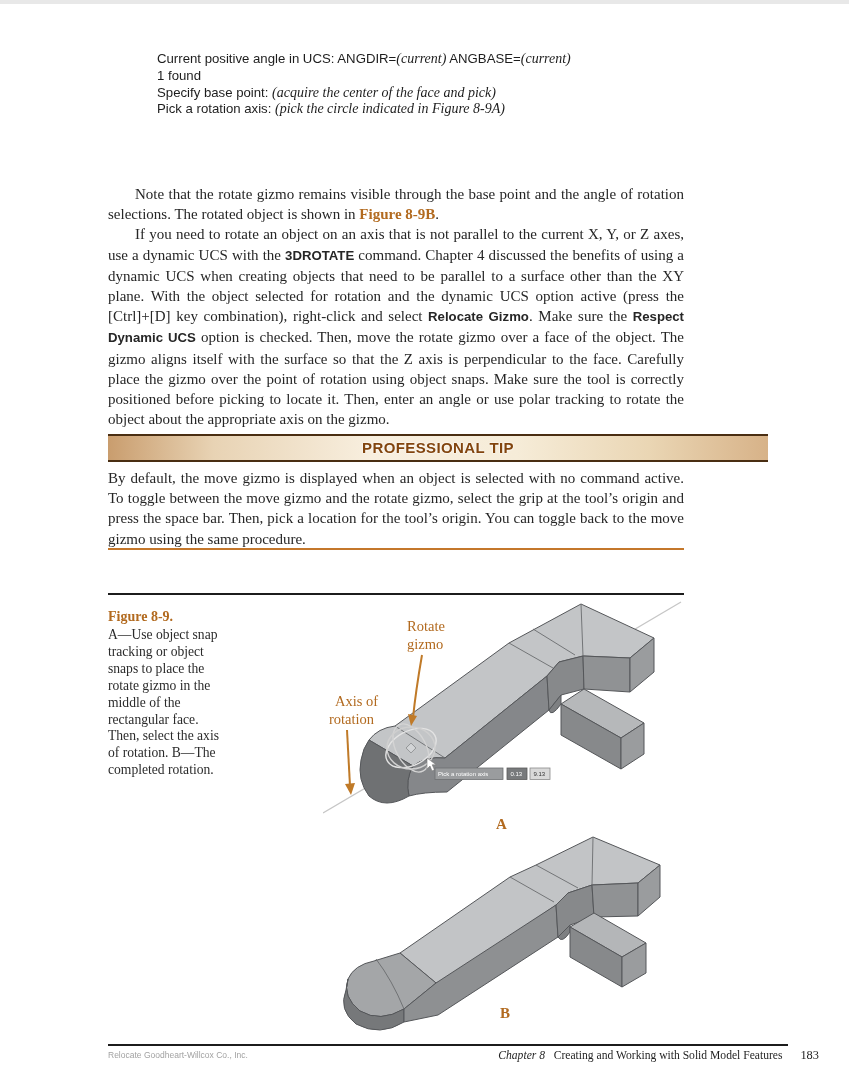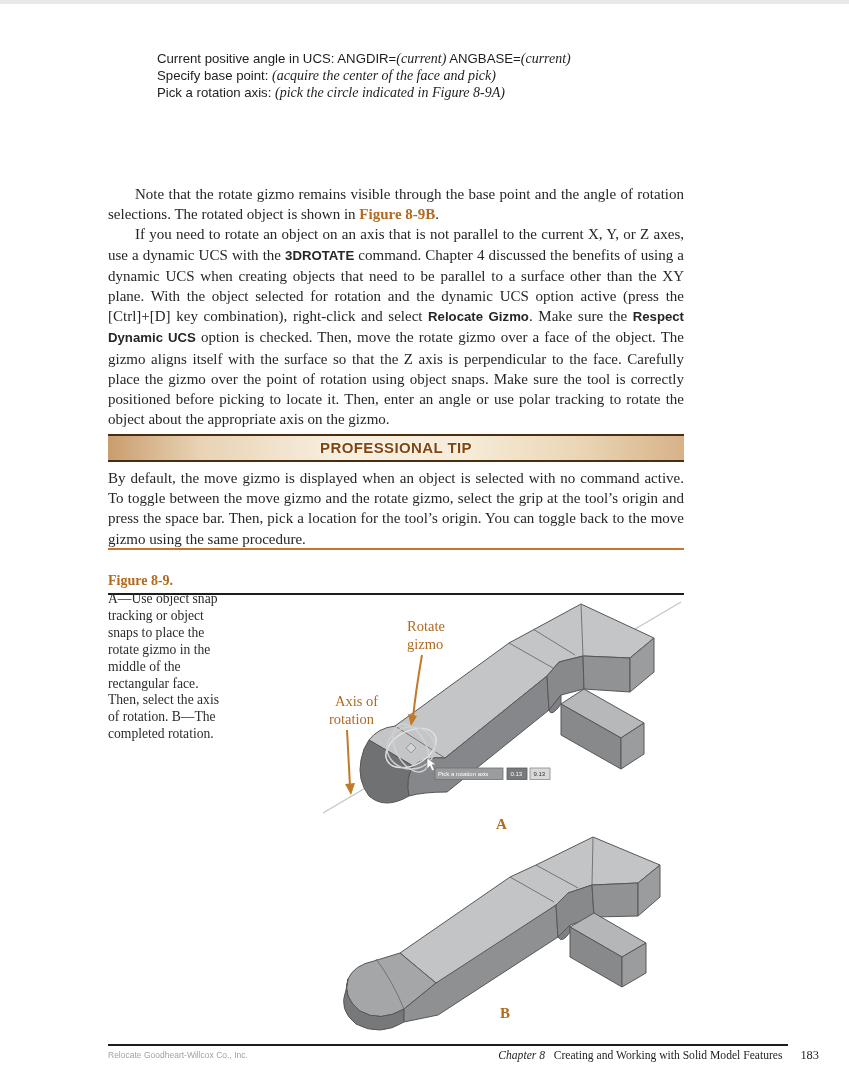--- a/index.html
+++ b/index.html
@@ -15,35 +15,35 @@
   .cmd-line .seg-i{font-family:"Liberation Serif",serif;font-style:italic;font-size:14px;}
   .cmd-line .seg-b{font-weight:700;}
   .seg-ret{font-family:"DejaVu Sans",sans-serif;font-size:0.9em;}
   
   .body-text{position:absolute;left:108px;top:180px;width:576px;}
   .body-text p{margin:0;font-size:15px;line-height:20.2px;text-align:justify;text-indent:27px;color:#262626;}
   .seg-bs{font-family:"Liberation Sans",sans-serif;font-weight:700;font-size:0.88em;}
   .seg-fig{font-weight:700;color:#b26a1f;}
   
   .tip-banner{
-    position:absolute;left:108px;top:430px;width:576px;height:24px;
+    position:absolute;left:108px;top:430px;width:660px;height:24px;
     border-top:2px solid #4a2e12;border-bottom:2px solid #4a2e12;
     background:linear-gradient(90deg,#c99d6e 0%,#e8d3b4 16%,#f8efdf 40%,#f6ecd8 62%,#ead6b4 82%,#d7b288 100%);
     text-align:center;
   }
   .tip-title{
     font-family:"Liberation Sans",sans-serif;font-weight:700;font-size:15px;line-height:24px;
     color:#82450e;letter-spacing:.4px;text-shadow:0 0 2px #fff,0 0 2px #fff;
   }
   .tip-body{position:absolute;left:108px;top:464px;width:576px;margin:0;
     font-size:15px;line-height:20.2px;text-align:justify;color:#262626;}
   .rule-orange{position:absolute;left:108px;top:544px;width:576px;height:2px;background:#c4772b;}
   
   .rule-figure{position:absolute;left:108px;top:589px;width:576px;height:2px;background:#1c1c1c;}
-  .fig-caption{position:absolute;left:108px;top:568px;width:120px;}
+  .fig-caption{position:absolute;left:108px;top:604px;width:120px;}
   .fig-caption-title{font-weight:700;color:#b26a1f;font-size:14px;line-height:17px;margin:0;}
   .fig-caption-body{font-size:13.6px;line-height:16.9px;color:#2b2b2b;margin:2px 0 0 0;}
   .fig-svg{position:absolute;}
   .fig-a{left:323px;top:594px;}
   .fig-b{left:338px;top:818px;}
   svg text.orange-label{font-family:"Liberation Serif",serif;font-size:14.5px;fill:#b26a1f;}
   svg text.fig-letter{font-family:"Liberation Serif",serif;font-size:15px;font-weight:700;fill:#b26a1f;}
   svg text.tip-tiny{font-family:"Liberation Sans",sans-serif;font-size:6px;}
   
   .footer-rule{position:absolute;left:108px;top:1040px;width:680px;height:2px;background:#1c1c1c;}
@@ -53,20 +53,21 @@
   .footer-right .ch{font-style:italic;}
   .footer-right .pg{font-weight:400;font-size:12.4px;margin-left:15px;}
 </style>
 </head>
 <body>
 
 <div class="page">
 
   <div class="command-block">
     <div class="cmd-line"><span>Current positive angle in UCS: ANGDIR=</span><span class="seg-i">(current)</span><span> ANGBASE=</span><span class="seg-i">(current)</span></div>
+    <div class="cmd-line"><span>1 found</span></div>
     <div class="cmd-line"><span>Specify base point: </span><span class="seg-i">(acquire the center of the face and pick)</span></div>
     <div class="cmd-line"><span>Pick a rotation axis: </span><span class="seg-i">(pick the circle indicated in Figure 8-9A)</span></div>
   </div>
 
   <div class="body-text">
     <p><span>Note that the rotate gizmo remains visible through the base point and the angle of rotation selections. The rotated object is shown in </span><span class="seg-fig">Figure 8-9B</span><span>.</span></p>
     <p><span>If you need to rotate an object on an axis that is not parallel to the current X, Y, or Z axes, use a dynamic UCS with the </span><span class="seg-bs">3DROTATE</span><span> command. Chapter 4 discussed the benefits of using a dynamic UCS when creating objects that need to be parallel to a surface other than the XY plane. With the object selected for rotation and the dynamic UCS option active (press the [Ctrl]+[D] key combination), right-click and select </span><span class="seg-bs">Relocate Gizmo</span><span>. Make sure the </span><span class="seg-bs">Respect Dynamic UCS</span><span> option is checked. Then, move the rotate gizmo over a face of the object. The gizmo aligns itself with the surface so that the Z axis is perpendicular to the face. Carefully place the gizmo over the point of rotation using object snaps. Make sure the tool is correctly positioned before picking to locate it. Then, enter an angle or use polar tracking to rotate the object about the appropriate axis on the gizmo.</span></p>
   </div>
 
   <div class="tip-banner">

